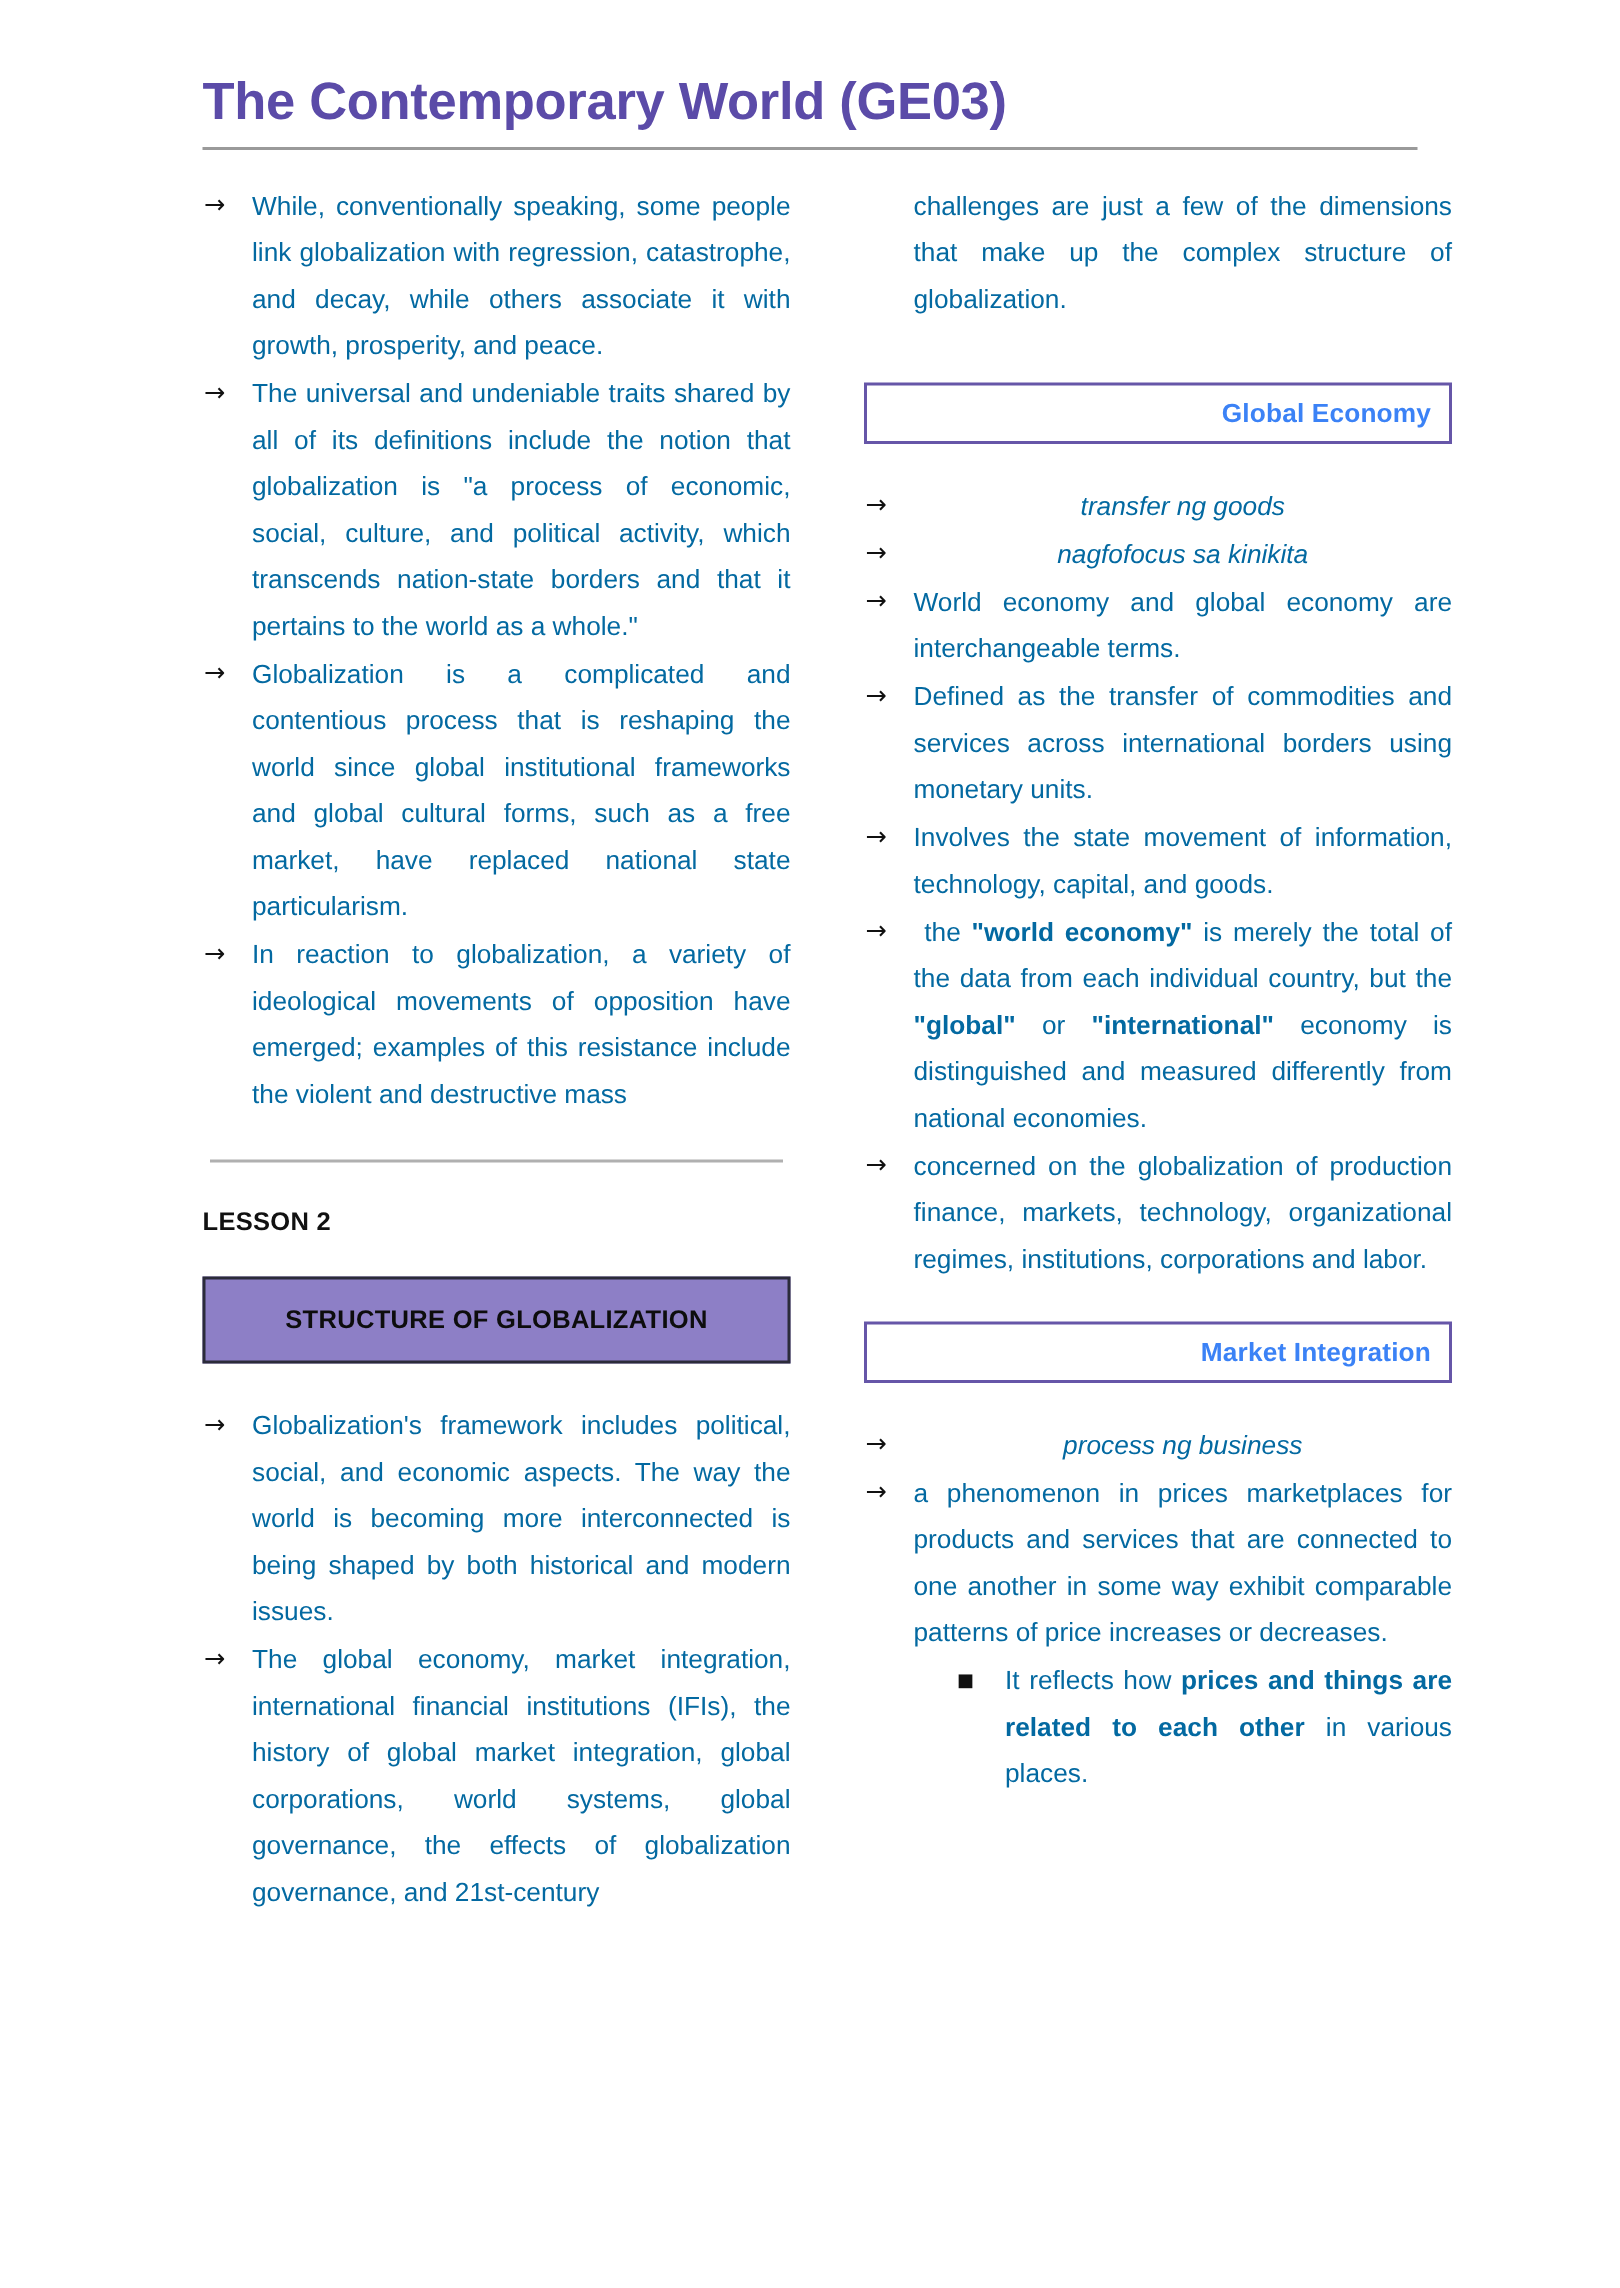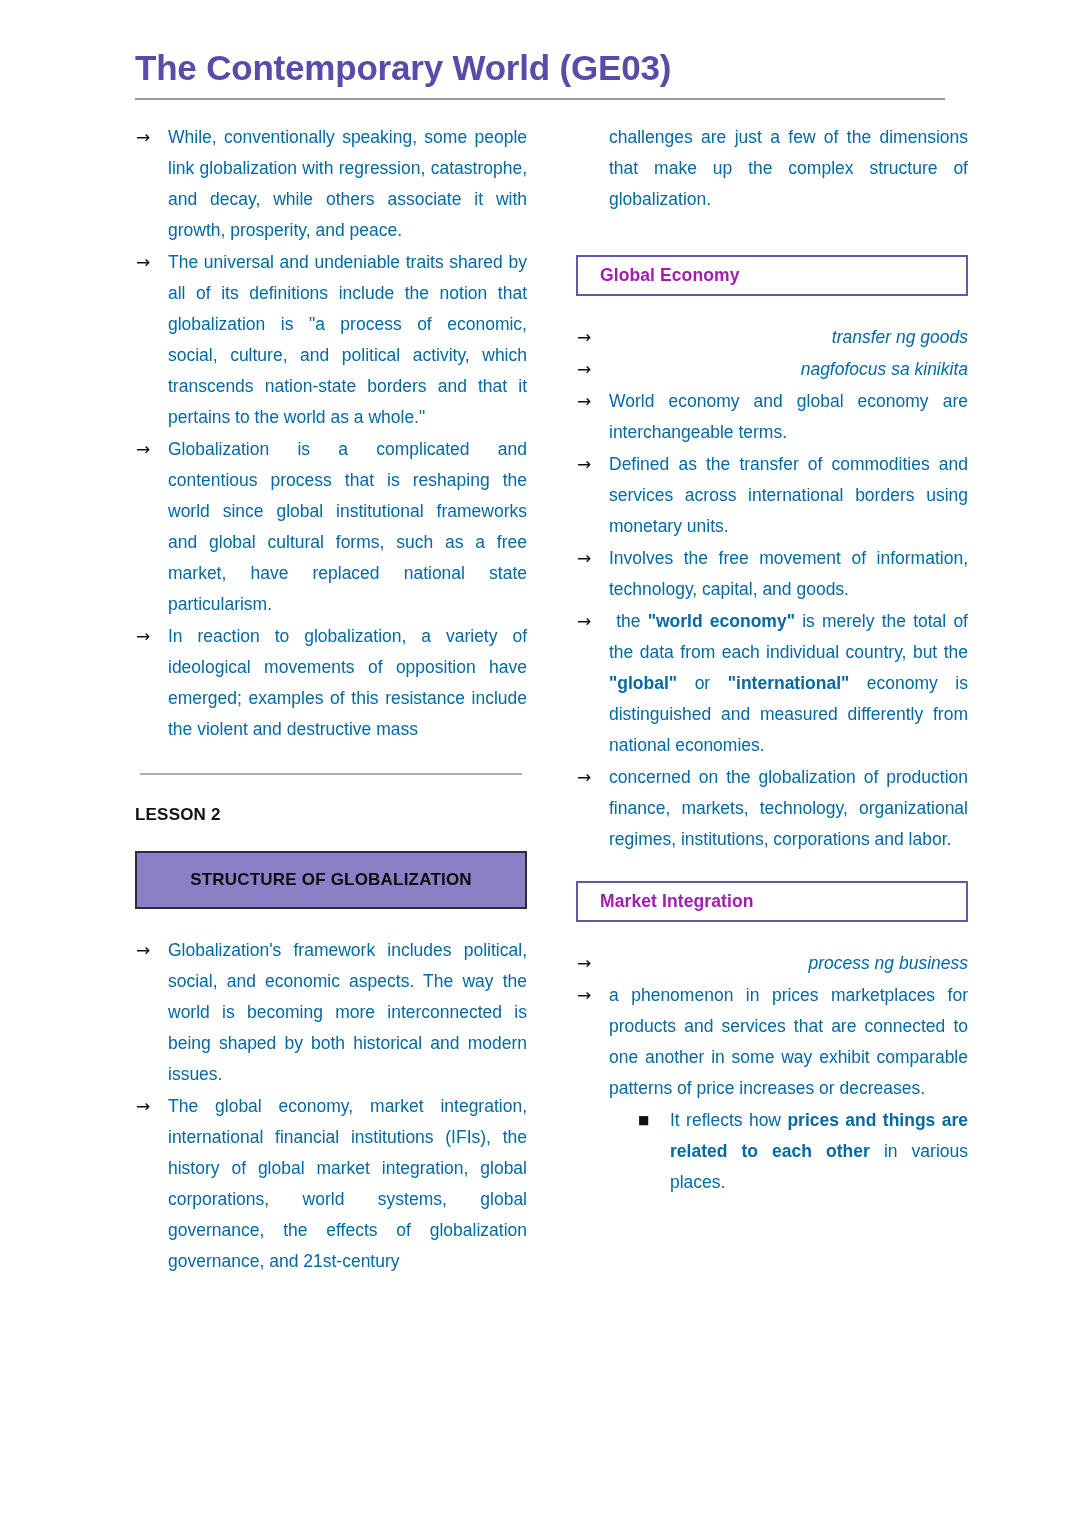--- a/index.html
+++ b/index.html
@@ -77,21 +77,21 @@
     flex: 1 1 auto;
     font-size: 17.5px;
     line-height: 31px;
     text-align: justify;
     text-justify: inter-word;
     hyphens: none;
     color: #0369a1;
   }
   .btxt .ital { font-style: italic; }
   .btxt b, .btxt strong { font-weight: 700; }
-  li.no-justify .btxt { text-align: right; }
+  li.no-justify .btxt { text-align: center; }
 
   
   ul.sublist {
     list-style: none;
     margin: 0;
     padding: 0 0 0 62px;
   }
   ul.sublist > li {
     display: flex;
     align-items: flex-start;
@@ -130,25 +130,25 @@
     color: #0d0d0d;
     padding: 17px 8px;
     letter-spacing: 0.2px;
     margin-bottom: 26px;
   }
 
   
   .banner-outline {
     background: #ffffff;
     border: 2px solid #6656A8;
-    text-align: left;
+    text-align: right;
     font-size: 17.5px;
     font-weight: 700;
-    color: #a21caf;
-    padding: 8px 22px;
+    color: #3b82f6;
+    padding: 8px 12px;
     margin: 26px 0 26px 0;
     letter-spacing: 0.1px;
   }
   .banner-outline.first { margin-top: 40px; }
 </style>
 </head>
 <body>
 
 <div class="page">
 
@@ -220,21 +220,21 @@
         <li>
           <span class="arrow">→</span>
           <span class="btxt">World economy and global economy are interchangeable terms.</span>
         </li>
         <li>
           <span class="arrow">→</span>
           <span class="btxt">Defined as the transfer of commodities and services across international borders using monetary units.</span>
         </li>
         <li>
           <span class="arrow">→</span>
-          <span class="btxt">Involves the free movement of information, technology, capital, and goods.</span>
+          <span class="btxt">Involves the state movement of information, technology, capital, and goods.</span>
         </li>
         <li>
           <span class="arrow">→</span>
           <span class="btxt">&nbsp;the <b>"world economy"</b> is merely the total of the data from each individual country, but the <b>"global"</b> or <b>"international"</b> economy is distinguished and measured differently from national economies.</span>
         </li>
         <li>
           <span class="arrow">→</span>
           <span class="btxt">concerned on the globalization of production finance, markets, technology, organizational regimes, institutions, corporations and labor.</span>
         </li>
       </ul>

